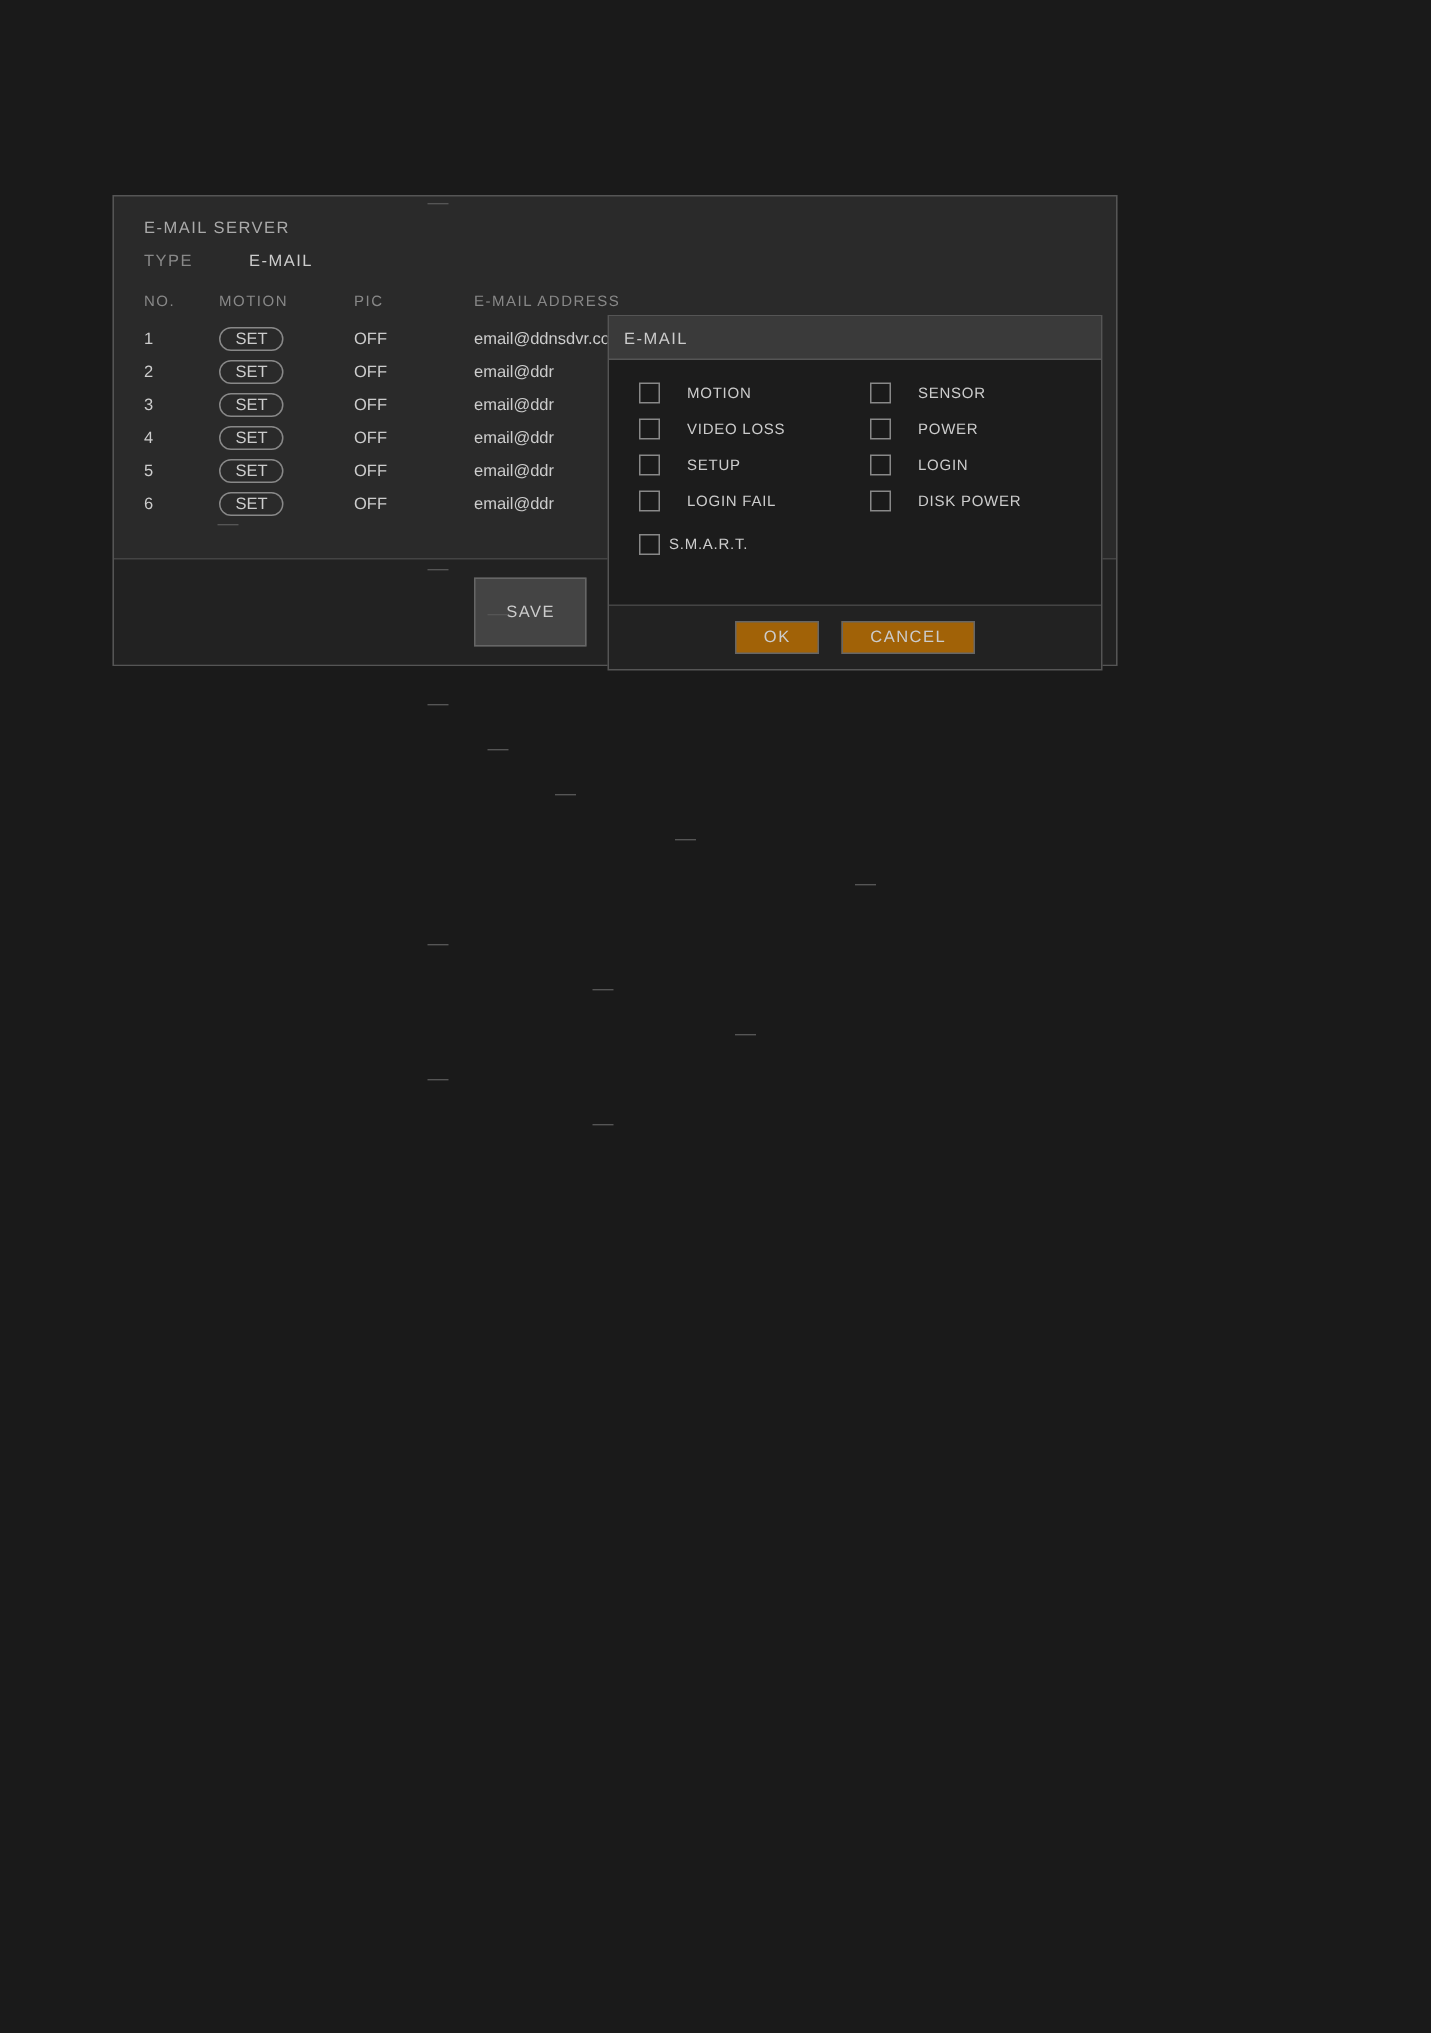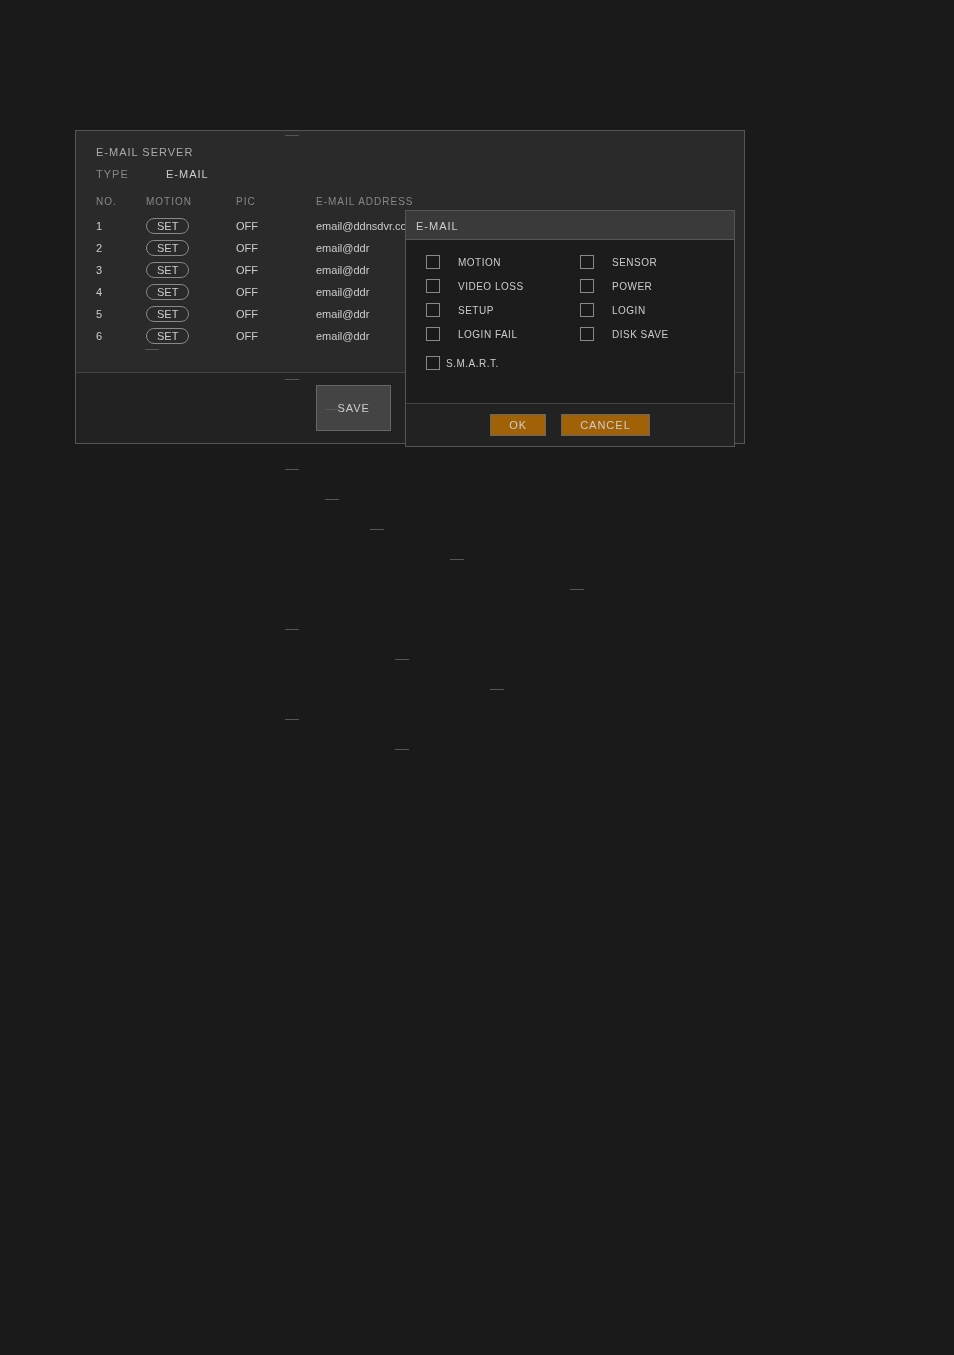--- a/index.html
+++ b/index.html
@@ -317,21 +317,21 @@
         <span class="checkbox-label">LOGIN</span>
       </div>
 
       <div class="checkbox-item">
         <div class="checkbox-box"></div>
         <span class="checkbox-label">LOGIN FAIL</span>
       </div>
 
       <div class="checkbox-item">
         <div class="checkbox-box"></div>
-        <span class="checkbox-label">DISK SAVE</span>
+        <span class="checkbox-label">DISK POWER</span>
       </div>
     </div>
 
     <div class="smart-row">
       <div class="checkbox-box"></div>
       <span class="checkbox-label">S.M.A.R.T.</span>
     </div>
   </div>
   <div class="overlay-footer">
     <button class="overlay-btn">OK</button>

